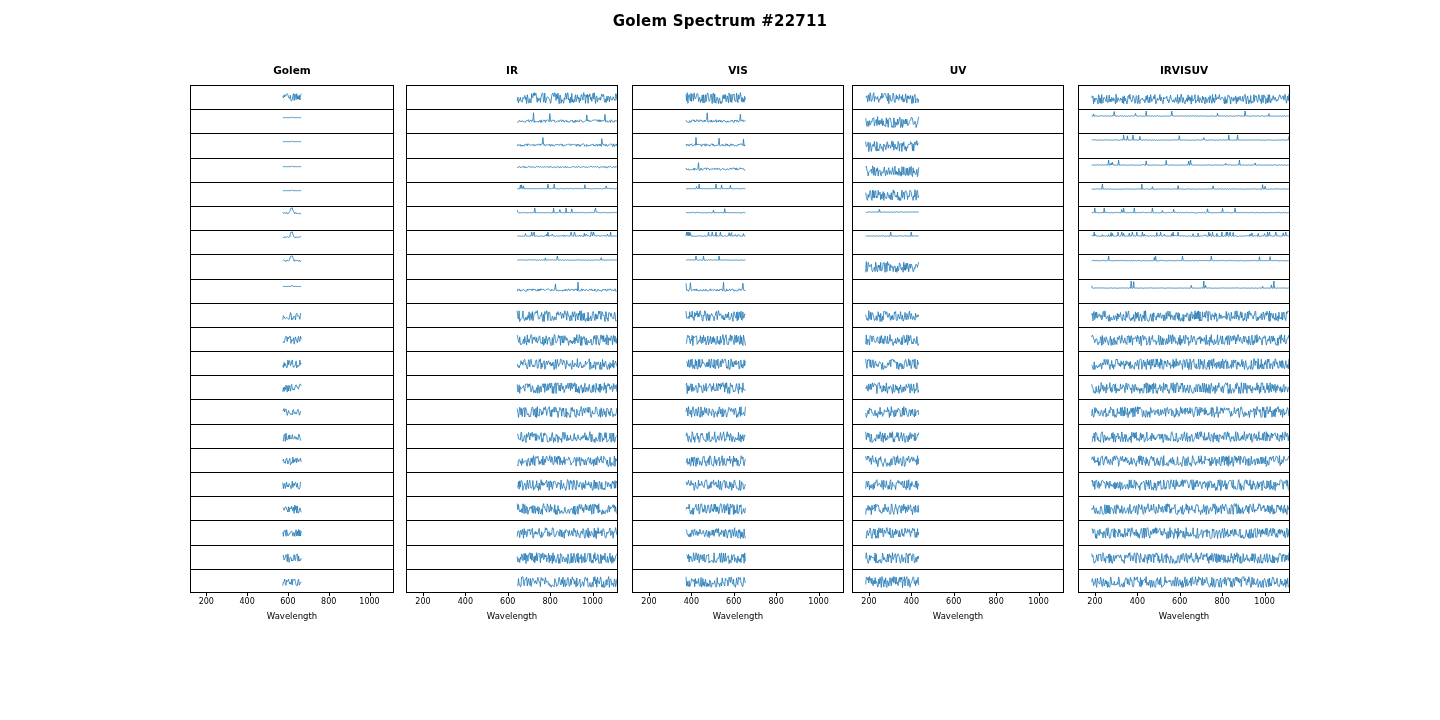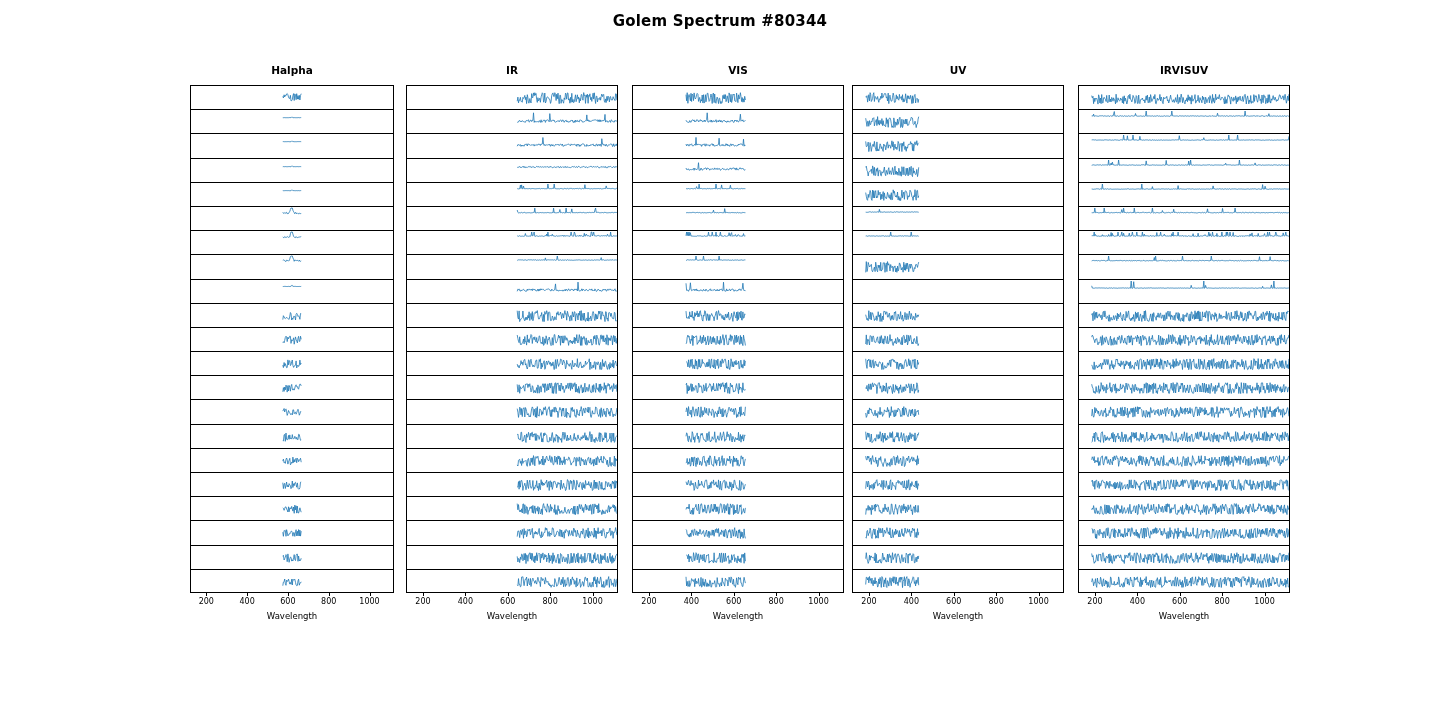--- a/index.html
+++ b/index.html
@@ -99,24 +99,24 @@
     left: 0;
     width: 100%;
     text-align: center;
     font-size: 8.5px;
   }
 </style>
 </head>
 <body>
 
 <div id="figure">
-  <div id="fig-title">Golem Spectrum #80344</div>
+  <div id="fig-title">Golem Spectrum #22711</div>
   <div id="columns">
       <div class="col" style="left: 190px; width: 204px;">
-        <div class="col-title">Halpha</div>
+        <div class="col-title">Golem</div>
         <div class="stack" style="width: 204px;">
           <div class="cell" style="width: 204px; height: 24.2px;">
             <div class="ylabels"></div>
             <svg width="204" height="24.2">
               <polyline points="91.8,10.4 92.4,11.9 93.1,8.8 93.7,11.0 94.3,9.2 95.0,9.7 95.6,8.0 96.2,7.5 96.9,8.8 97.5,11.1 98.1,12.4 98.8,12.4 99.4,9.3 100.0,14.9 100.7,14.6 101.3,13.7 101.9,9.8 102.6,7.6 103.2,14.5 103.8,7.9 104.5,9.1 105.1,13.7 105.7,7.7 106.4,13.1 107.0,9.7 107.6,13.2 108.3,9.3 108.9,14.0 109.5,9.6 110.2,7.7" fill="none" stroke="#1f77b4" stroke-width="0.8"></polyline>
             </svg>
           </div>
           <div class="cell" style="width: 204px; height: 24.2px;">
             <div class="ylabels"></div>
             <svg width="204" height="24.2">

